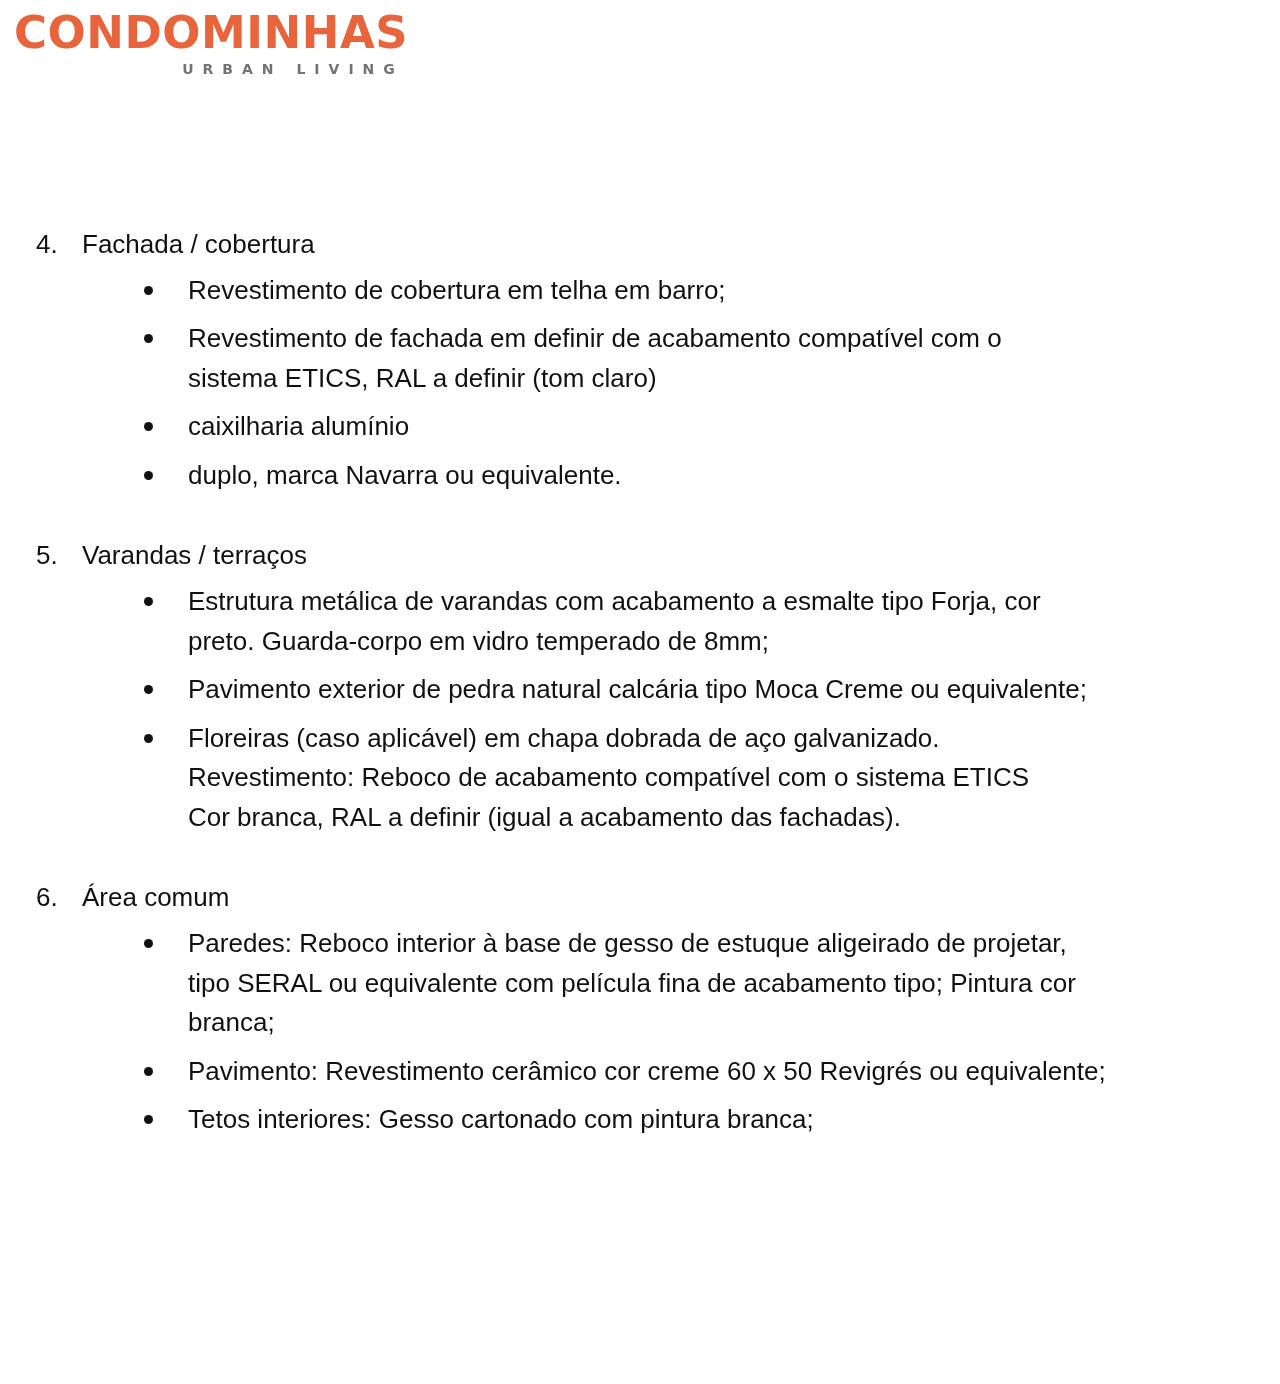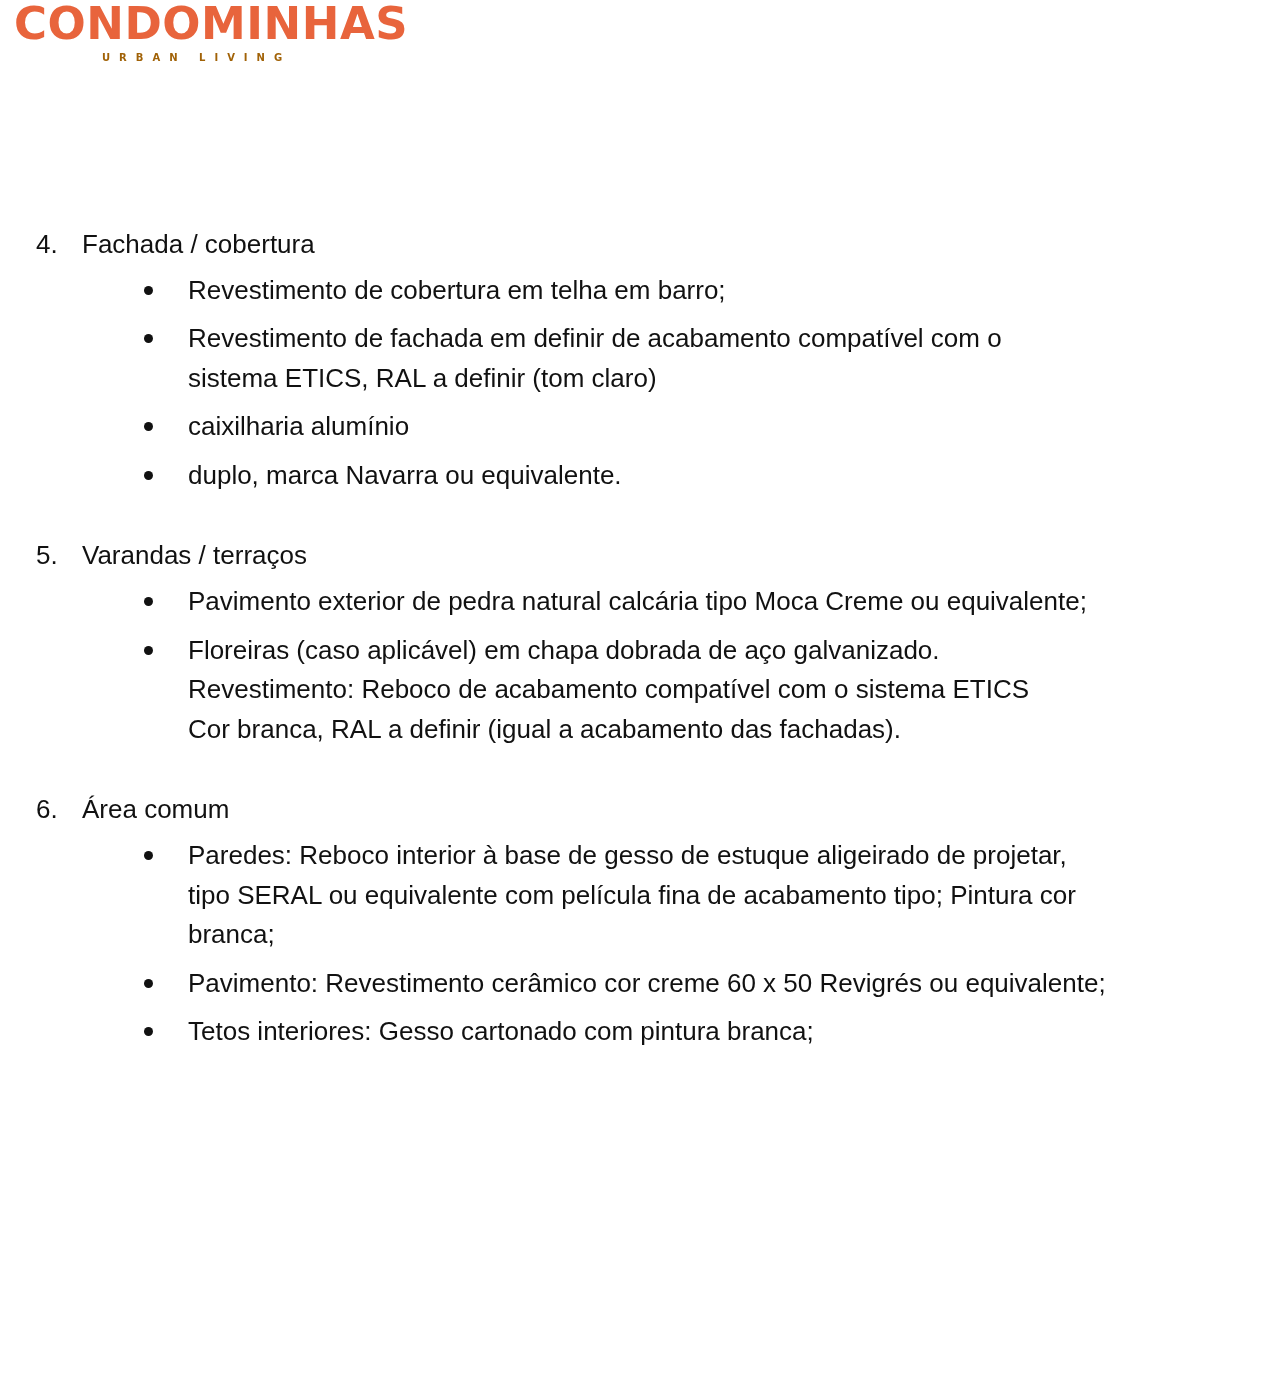--- a/index.html
+++ b/index.html
@@ -20,42 +20,43 @@
     min-height: 1384px;
     box-sizing: border-box;
     padding: 0;
     overflow: hidden;
   }
 
   
   .logo-block {
     position: absolute;
     left: 14px;
-    top: 1px;
+    top: 10px;
     width: 470px;
   }
   .logo-word {
     font-family: "DejaVu Sans", sans-serif;
     font-weight: 700;
     font-size: 45px;
     letter-spacing: 0.5px;
     color: #e8643c;
     line-height: 1;
     white-space: nowrap;
   }
   .logo-sub {
     margin-top: 7px;
     margin-left: 88px;
     font-family: "DejaVu Sans", sans-serif;
     font-weight: 700;
-    font-size: 10px;
+    font-size: 14px;
     letter-spacing: 9px;
-    color: #a16207;
+    color: #737373;
     line-height: 1;
     white-space: nowrap;
+    text-align: center;
   }
 
   
   .content {
     position: absolute;
     left: 0;
     top: 228px;
     width: 1280px;
   }
 
@@ -150,20 +151,24 @@
 
     <div class="gap-lg"></div>
 
     <div class="section">
       <div class="sec-head">
         <span class="sec-num">5.</span>
         <span class="sec-title">Varandas / terraços</span>
       </div>
       <ul class="bullets">
         <li class="bullet">
+          <span class="line">Estrutura metálica de varandas com acabamento a esmalte tipo Forja, cor</span>
+          <span class="line">preto. Guarda-corpo em vidro temperado de 8mm;</span>
+        </li>
+        <li class="bullet">
           <span class="line">Pavimento exterior de pedra natural calcária tipo Moca Creme ou equivalente;</span>
         </li>
         <li class="bullet">
           <span class="line">Floreiras (caso aplicável) em chapa dobrada de aço galvanizado.</span>
           <span class="line">Revestimento: Reboco de acabamento compatível com o sistema ETICS</span>
           <span class="line">Cor branca, RAL a definir (igual a acabamento das fachadas).</span>
         </li>
       </ul>
     </div>
 

